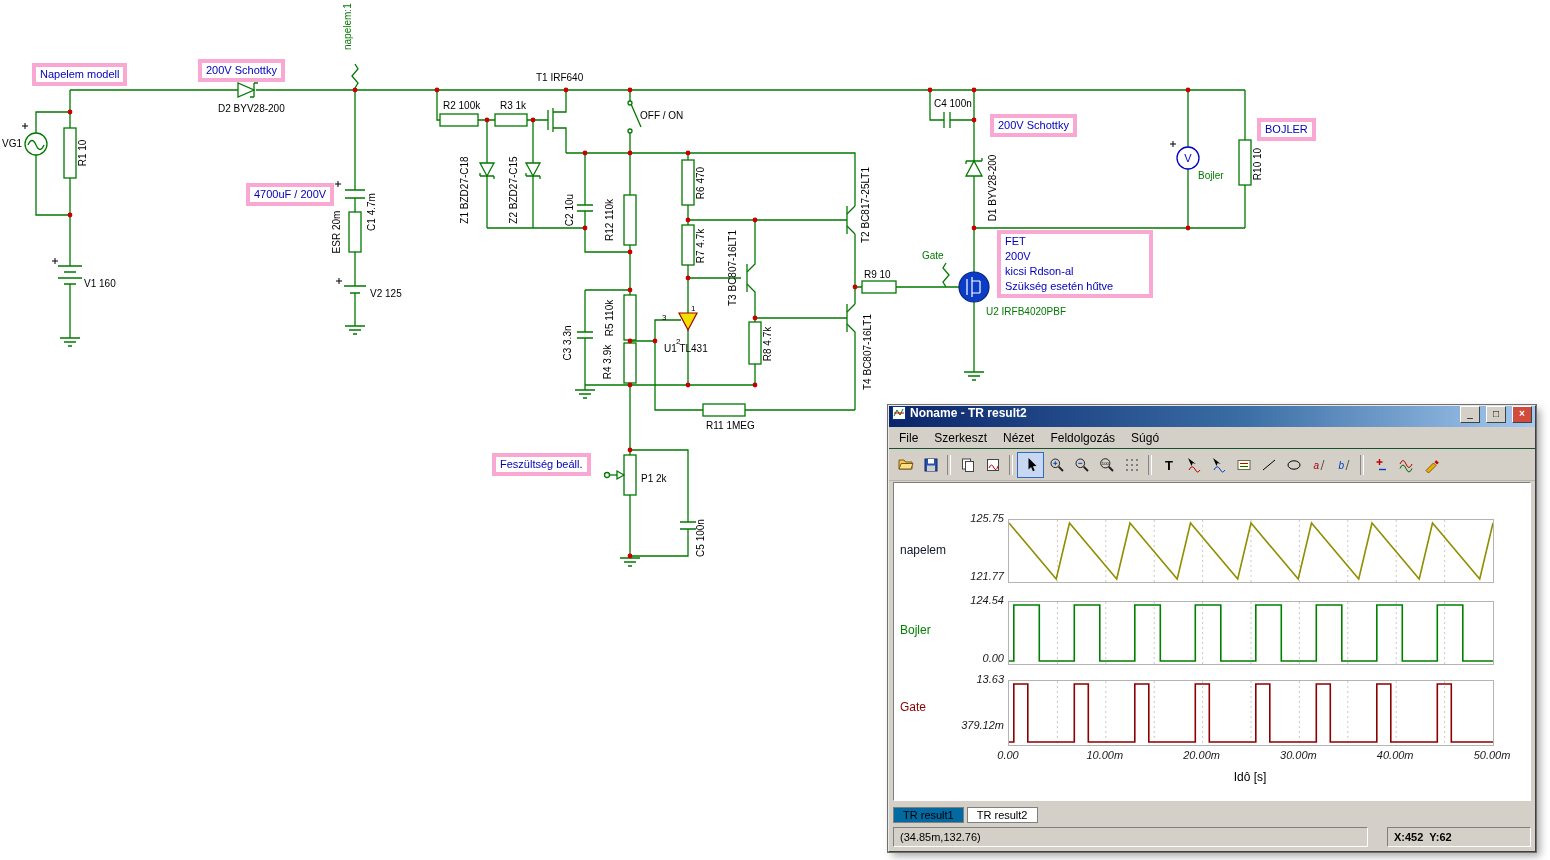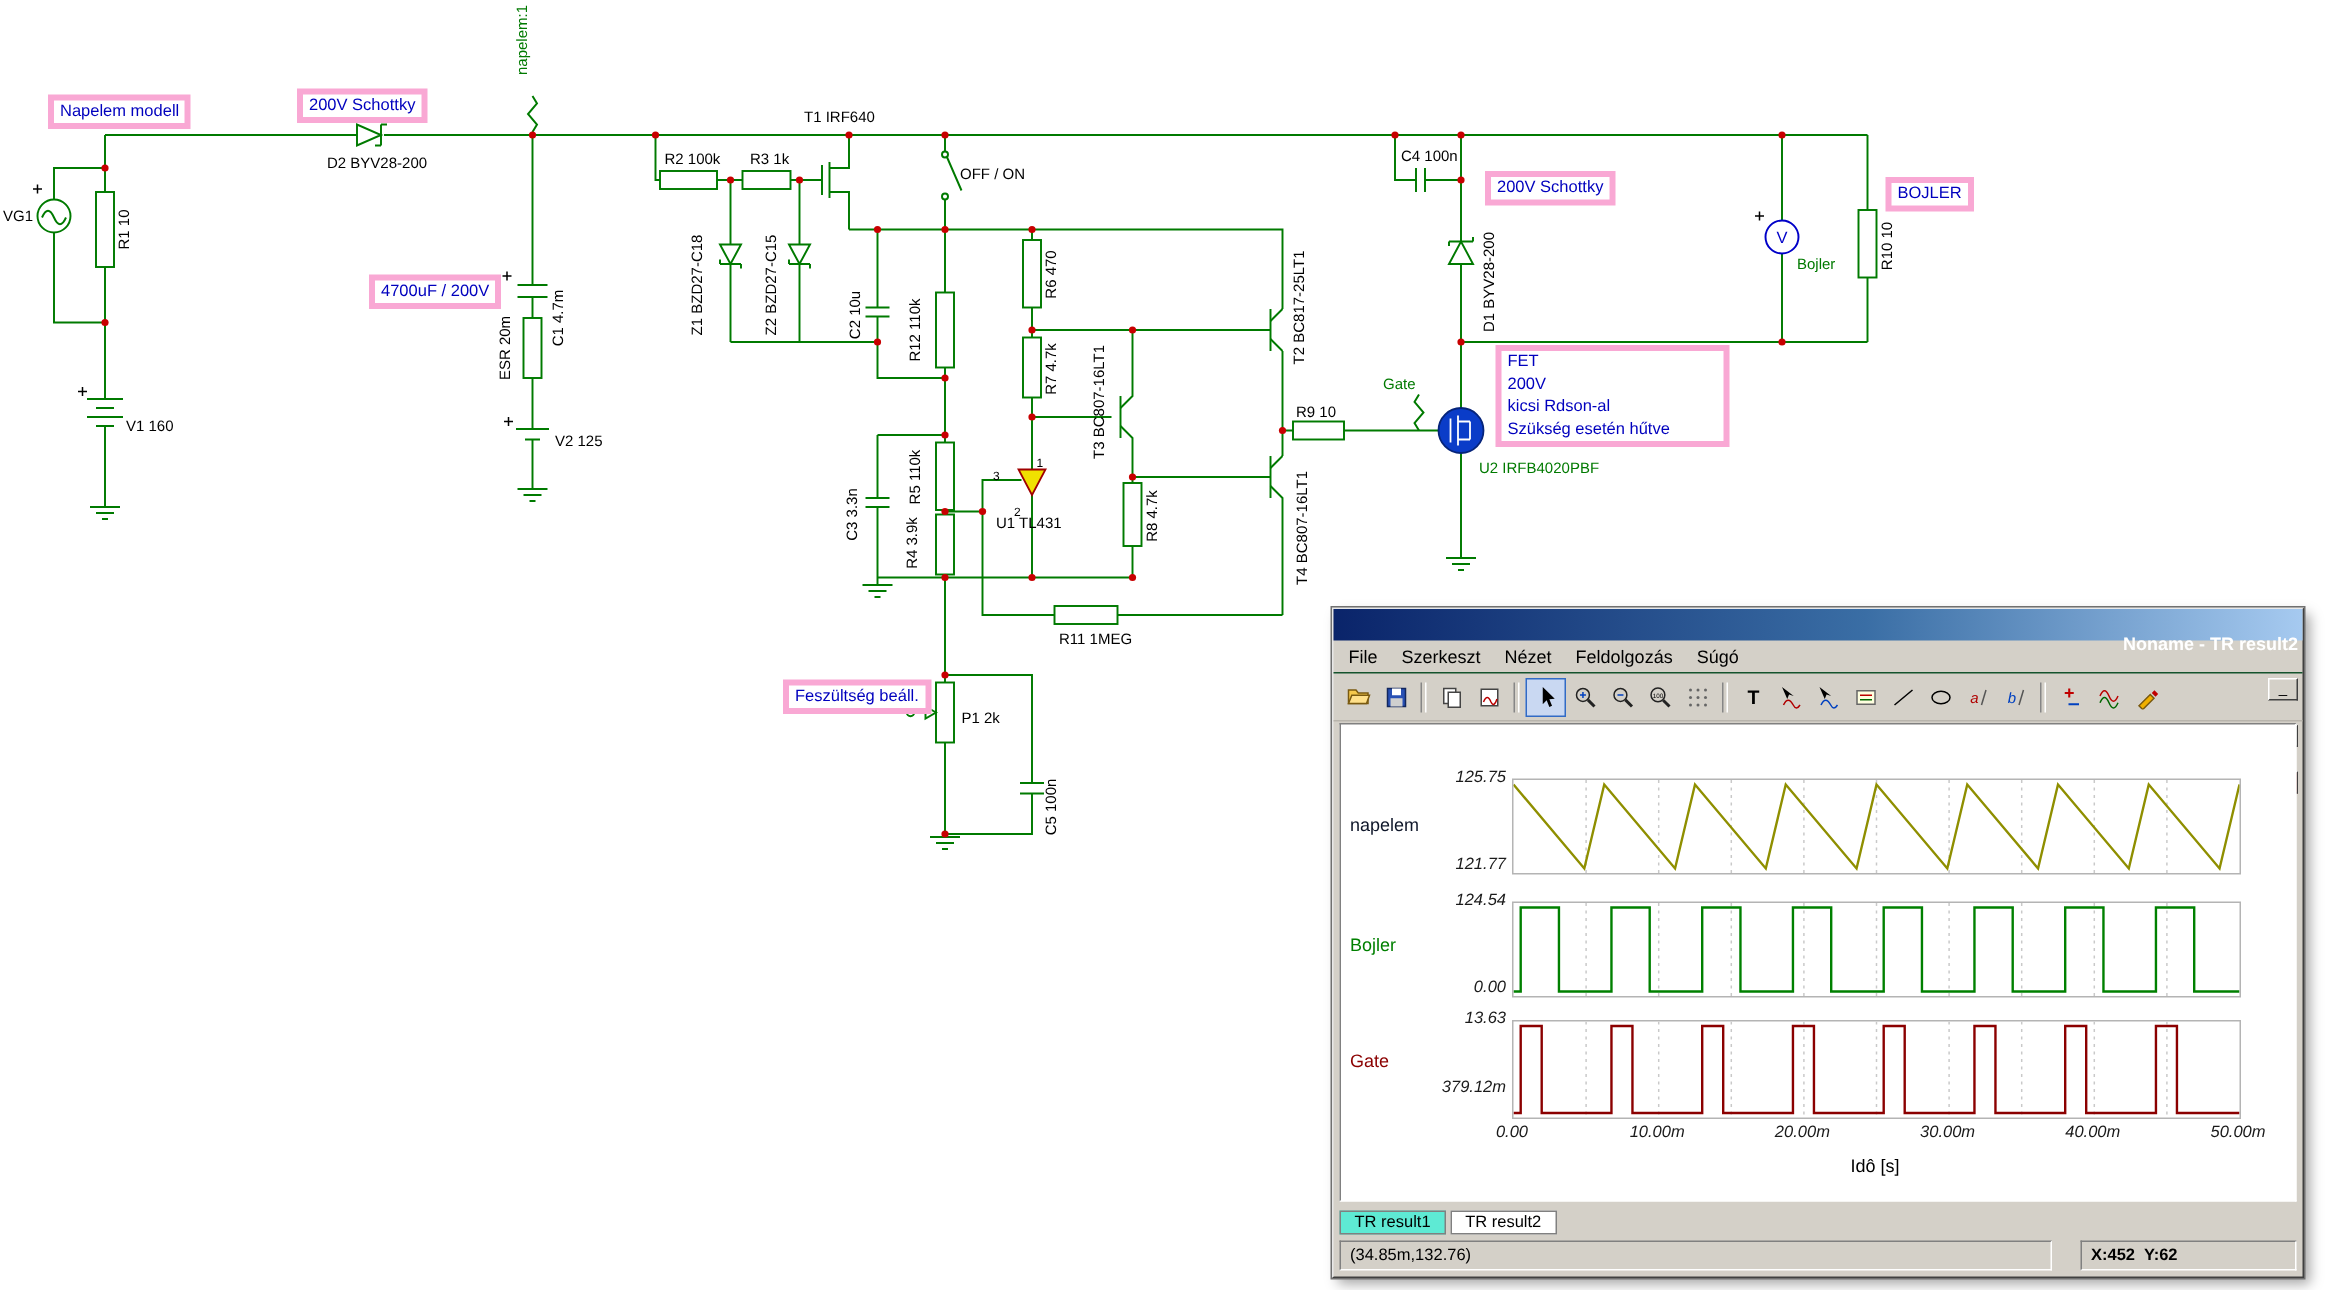--- a/index.html
+++ b/index.html
@@ -16,42 +16,42 @@
   .dot{fill:#c80000;stroke:none;}
   .plus{stroke:#000;stroke-width:1;fill:none;}
   .ann{position:absolute;border:4px solid #f9a8d4;color:#0000be;background:#fff;
        font-size:11px;line-height:15px;padding:0 4px;white-space:nowrap;}
   
   .win{position:absolute;left:888px;top:405px;width:646px;height:445px;background:#d4d0c8;
        border-top:1px solid #e8e8e8;border-left:1px solid #e8e8e8;
        border-right:1px solid #404040;border-bottom:1px solid #404040;
        outline:1px solid #707070;box-shadow:4px 4px 8px rgba(0,0,0,.35);}
   .titlebar{height:21px;background:linear-gradient(90deg,#0a246a,#3a6ea5 55%,#a6caf0);
-       display:flex;align-items:flex-end;gap:16px;padding:0 3px;flex-direction:column;}
+       display:flex;align-items:flex-start;gap:4px;padding:0 3px;}
   .title{flex:1;color:#fff;font-size:12px;font-weight:bold;}
   .tbtn{width:18px;height:15px;background:#d4d0c8;border:1px solid;
        border-color:#fff #404040 #404040 #fff;font-size:10px;line-height:13px;
        text-align:center;color:#000;margin-left:2px;}
   .tbtn.close{background:#d24c3e;color:#fff;font-weight:bold;}
   .menubar{display:flex;align-items:center;height:21px;font-size:12px;padding:0 2px;
        border-bottom:1px solid #14532d;}
   .menu-item{padding:2px 8px;}
   .toolbar{display:flex;align-items:center;height:31px;padding:0 4px;border-bottom:1px solid #b8b4ac;}
   .tool{width:25px;height:24px;display:flex;align-items:center;justify-content:center;}
   .tool.active{border:1px solid #316ac5;background:#c9d8f2;}
   .tsep{width:2px;height:20px;border-left:1px solid #868686;border-right:1px solid #fff;margin:0 4px;}
   .chartpanel{position:absolute;left:4px;top:76px;width:636px;height:317px;background:#fff;
        border:1px solid;border-color:#808080 #fff #fff #808080;}
   .rowlab{position:absolute;font-size:12px;}
   .yv{position:absolute;width:58px;left:52px;text-align:right;font-size:11px;font-style:italic;color:#1a1a1a;}
   svg.plot{position:absolute;left:114px;background:#fff;border:1px solid #b4b4b4;}
   .xt{position:absolute;top:266px;transform:translateX(-50%);font-size:11px;font-style:italic;color:#1a1a1a;}
   .xlabel{position:absolute;top:287px;left:356px;transform:translateX(-50%);font-size:12px;color:#000;}
   .tabs{position:absolute;left:4px;bottom:28px;height:19px;display:flex;gap:3px;align-items:flex-end;}
-  .tab{border:1px solid #808080;background:#5eead4;padding:1px 9px;font-size:11px;}
+  .tab{border:1px solid #808080;background:#0369a1;padding:1px 9px;font-size:11px;}
   .tab.active{background:#fff;}
   .status{position:absolute;left:4px;right:4px;bottom:4px;height:20px;display:flex;gap:19px;}
   .scell{border:1px solid;border-color:#808080 #fff #fff #808080;font-size:11px;
        display:flex;align-items:center;padding:0 6px;white-space:pre;}
   .scell.left{flex:1;}
   .scell.right{width:130px;font-weight:bold;}
 </style>
 </head>
 <body>
 
@@ -292,21 +292,21 @@
     <text class="lbl" x="641" y="482">P1 2k</text>
     <text class="lbl" transform="rotate(-90 704 538)" x="704" y="538" text-anchor="middle">C5 100n</text>
   </g>
 </svg>
 
 <div class="ann" style="left:32px;top:63px;">Napelem modell</div>
 <div class="ann" style="left:198px;top:59px;">200V Schottky</div>
 <div class="ann" style="left:246px;top:171px;margin-top:12px;">4700uF / 200V</div>
 <div class="ann" style="left:990px;top:114px;">200V Schottky</div>
 <div class="ann" style="left:1257px;top:118px;">BOJLER</div>
-<div class="ann" style="left:522px;top:453px;">Feszültség beáll.</div>
+<div class="ann" style="left:492px;top:453px;">Feszültség beáll.</div>
 <div class="ann" style="left:997px;top:230px;width:140px;white-space:normal;">
   <div>FET</div>
   <div>200V</div>
   <div>kicsi Rdson-al</div>
   <div>Szükség esetén hűtve</div>
 </div>
 
 <div class="win">
   <div class="titlebar">
     <svg width="14" height="14">

